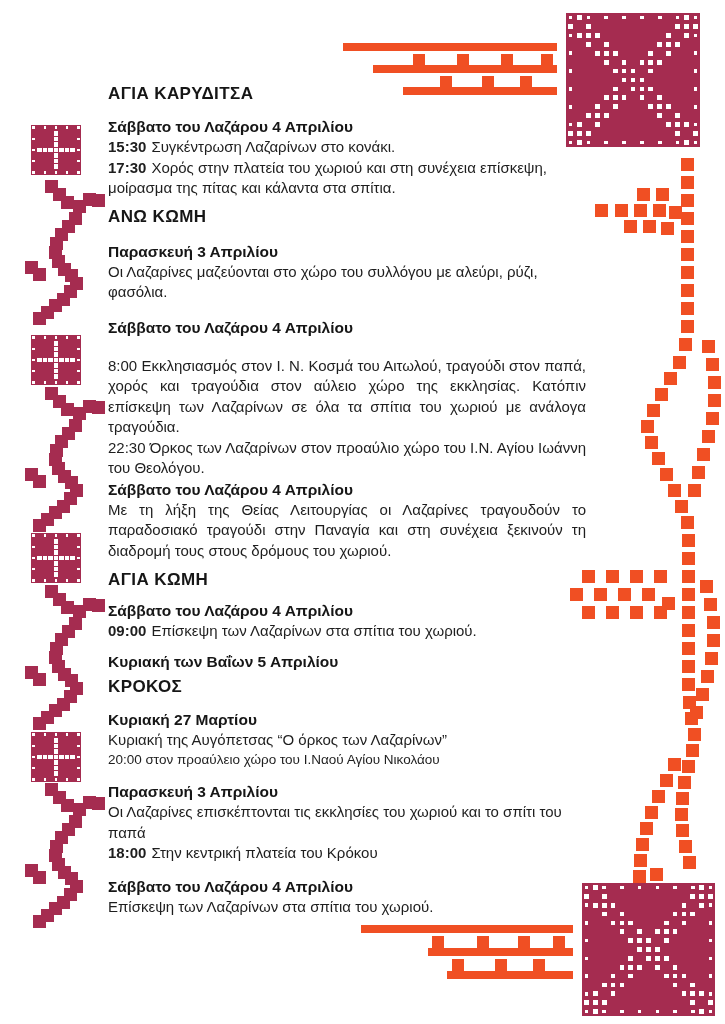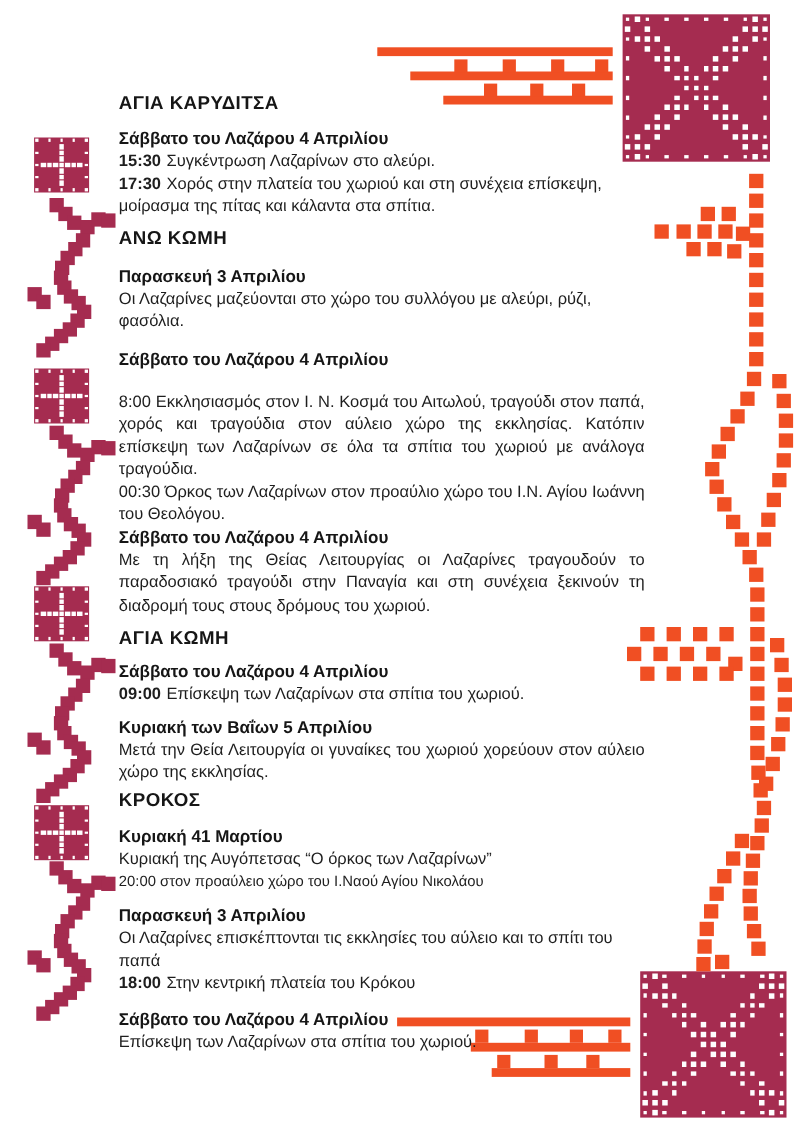--- a/index.html
+++ b/index.html
@@ -533,37 +533,36 @@
     <div class="osq" style="left: 642px; top: 588px; width: 13px; height: 13px; background: rgb(240, 79, 35);"></div>
     <div class="osq" style="left: 662px; top: 597px; width: 13px; height: 13px; background: rgb(240, 79, 35);"></div>
     <div class="osq" style="left: 582px; top: 606px; width: 13px; height: 13px; background: rgb(240, 79, 35);"></div>
     <div class="osq" style="left: 606px; top: 606px; width: 13px; height: 13px; background: rgb(240, 79, 35);"></div>
     <div class="osq" style="left: 630px; top: 606px; width: 13px; height: 13px; background: rgb(240, 79, 35);"></div>
     <div class="osq" style="left: 654px; top: 606px; width: 13px; height: 13px; background: rgb(240, 79, 35);"></div>
   </div>
 <main id="schedule">
     <h2 class="sec" style="margin-top: 0px;">ΑΓΙΑ  ΚΑΡΥΔΙΤΣΑ</h2>
     <h3 class="date" style="margin-top: 12px;">Σάββατο του Λαζάρου 4 Απριλίου</h3>
-    <p class="line"><b class="time">15:30</b><span>Συγκέντρωση Λαζαρίνων στο αλεύρι.</span></p>
+    <p class="line"><b class="time">15:30</b><span>Συγκέντρωση Λαζαρίνων στο κονάκι.</span></p>
     <p class="line"><b class="time">17:30</b><span>Χορός στην πλατεία του χωριού και στη συνέχεια επίσκεψη, μοίρασμα της πίτας και κάλαντα στα σπίτια.</span></p>
     <h2 class="sec" style="margin-top: 8px;">ΑΝΩ ΚΩΜΗ</h2>
     <h3 class="date" style="margin-top: 14px;">Παρασκευή 3 Απριλίου</h3>
     <p class="line">Οι Λαζαρίνες μαζεύονται στο χώρο του συλλόγου με αλεύρι, ρύζι, φασόλια.</p>
     <h3 class="date" style="margin-top: 14px;">Σάββατο του Λαζάρου 4 Απριλίου</h3>
     <p class="line just gap">8:00 Εκκλησιασμός στον Ι. Ν. Κοσμά του Αιτωλού, τραγούδι στον παπά, χορός και τραγούδια στον αύλειο χώρο της εκκλησίας. Κατόπιν επίσκεψη των Λαζαρίνων σε όλα τα σπίτια του χωριού με ανάλογα τραγούδια.</p>
-    <p class="line just">00:30 Όρκος των  Λαζαρίνων στον προαύλιο χώρο του Ι.Ν. Αγίου Ιωάννη του Θεολόγου.</p>
+    <p class="line just">22:30 Όρκος των  Λαζαρίνων στον προαύλιο χώρο του Ι.Ν. Αγίου Ιωάννη του Θεολόγου.</p>
     <h3 class="date" style="margin-top: 0px;">Σάββατο του Λαζάρου 4 Απριλίου</h3>
     <p class="line just">Με τη λήξη της Θείας Λειτουργίας οι Λαζαρίνες τραγουδούν το παραδοσιακό τραγούδι στην Παναγία και στη  συνέχεια ξεκινούν τη διαδρομή τους στους δρόμους του χωριού.</p>
     <h2 class="sec" style="margin-top: 9px;">ΑΓΙΑ ΚΩΜΗ</h2>
     <h3 class="date" style="margin-top: 10px;">Σάββατο του Λαζάρου 4 Απριλίου</h3>
     <p class="line"><b class="time">09:00</b><span>Επίσκεψη των Λαζαρίνων στα σπίτια του χωριού.</span></p>
     <h3 class="date" style="margin-top: 9px;">Κυριακή των Βαΐων  5 Απριλίου</h3>
-    <p class="line just">Μετά την Θεία Λειτουργία οι γυναίκες του χωριού χορεύουν στον αύλειο χώρο της εκκλησίας.</p>
     <h2 class="sec" style="margin-top: 5px;">ΚΡΟΚΟΣ</h2>
-    <h3 class="date" style="margin-top: 12px;">Κυριακή 41 Μαρτίου</h3>
+    <h3 class="date" style="margin-top: 12px;">Κυριακή 27 Μαρτίου</h3>
     <p class="line">Κυριακή της Αυγόπετσας “Ο όρκος των Λαζαρίνων”</p>
     <p class="line small">20:00  στον προαύλειο χώρο του Ι.Ναού Αγίου Νικολάου</p>
     <h3 class="date" style="margin-top: 12px;">Παρασκευή 3 Απριλίου</h3>
-    <p class="line">Οι Λαζαρίνες επισκέπτονται τις εκκλησίες του αύλειο και το σπίτι του παπά</p>
+    <p class="line">Οι Λαζαρίνες επισκέπτονται τις εκκλησίες του χωριού και το σπίτι του παπά</p>
     <p class="line"><b class="time">18:00</b><span>Στην κεντρική πλατεία του Κρόκου</span></p>
     <h3 class="date" style="margin-top: 12px;">Σάββατο του Λαζάρου  4 Απριλίου</h3>
     <p class="line">Επίσκεψη των Λαζαρίνων στα σπίτια του χωριού.</p>
   </main>
 
 </body></html>

